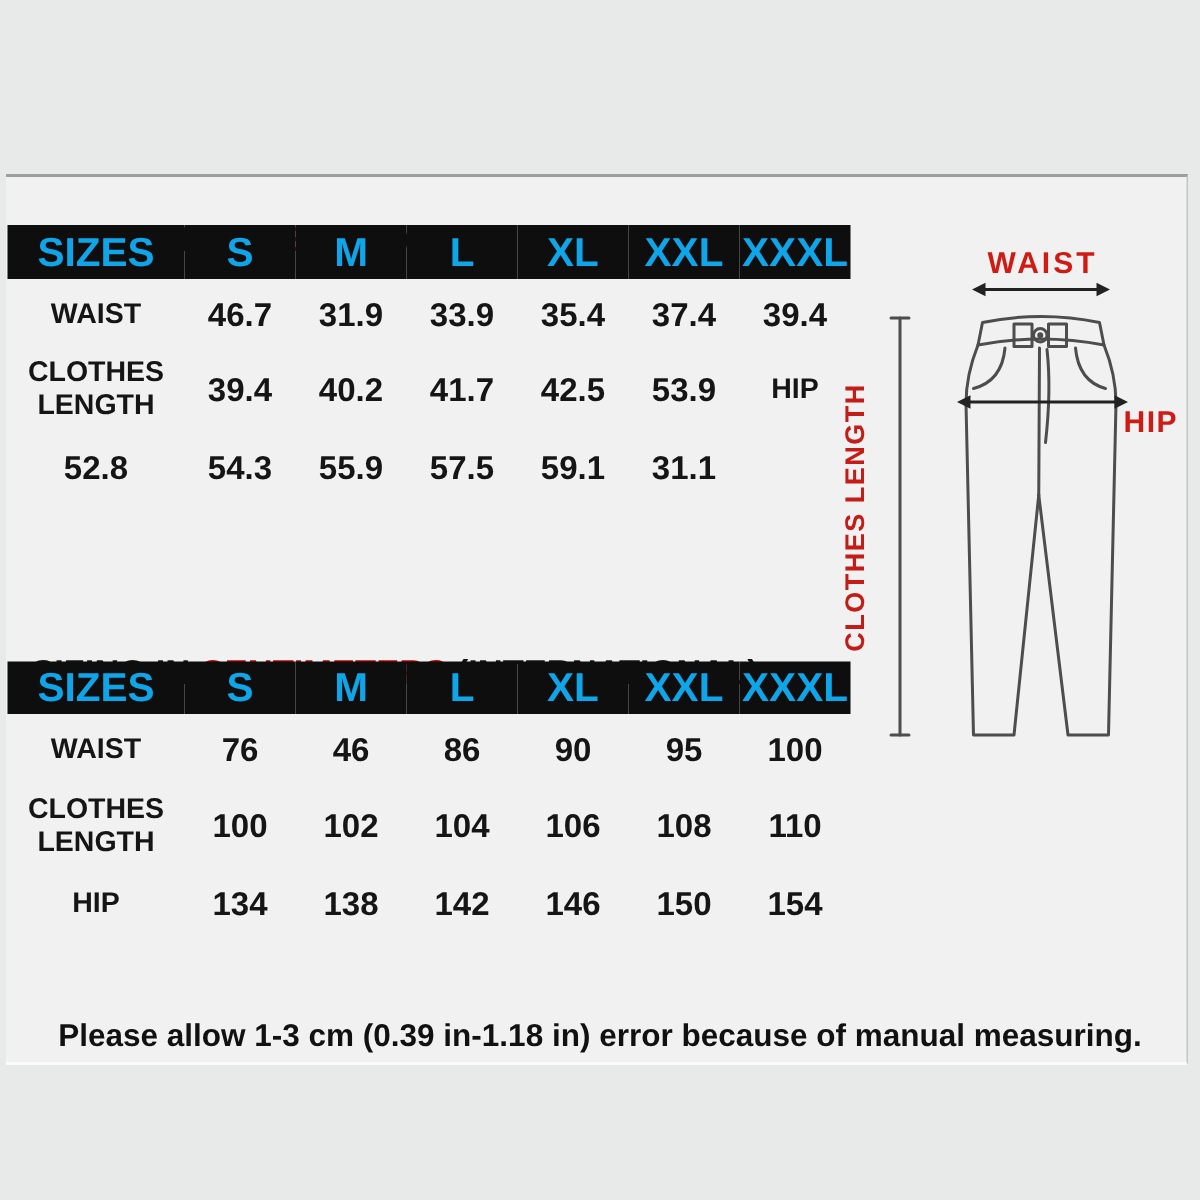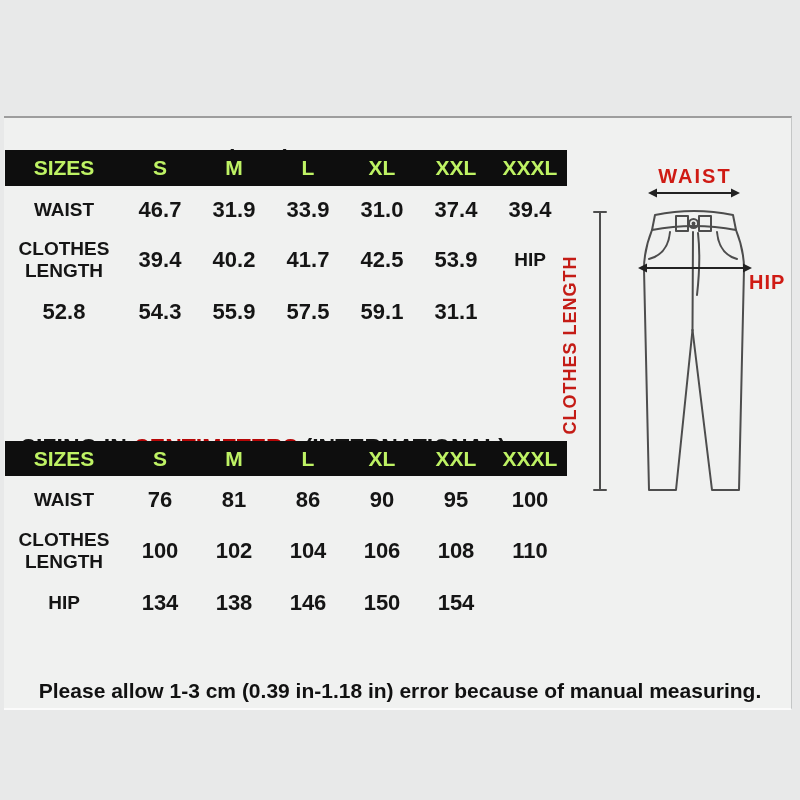--- a/index.html
+++ b/index.html
@@ -21,23 +21,23 @@
     font-size:23px;font-weight:bold;letter-spacing:0px;color:#141414;
     white-space:pre;
   }
   .sec-title .hl{color:#b50606;}
   .sztable{
     position:absolute;left:5px;width:562px;
     display:grid;
     grid-template-columns:118px 74px 74px 74px 74px 74px 74px;
   }
   .sztable .th{
-    background:#0e0e0e;color:#bef264;
+    background:#0e0e0e;color:#0ea5e9;
     display:flex;align-items:center;justify-content:center;
-    font-size:21px;font-weight:bold;height:36px;
+    font-size:27px;font-weight:bold;height:36px;
   }
   .t2 .th{height:35px;}
   .sztable .cell{
     display:flex;align-items:center;justify-content:center;
     font-weight:bold;background:transparent;text-align:center;
   }
   .sztable .rowlabel{font-size:19px;line-height:1.15;}
   .sztable .val{font-size:22px;}
   .note{
     position:absolute;left:0;top:679px;width:100%;text-align:center;
@@ -71,21 +71,21 @@
   <div class="th">M</div>
   <div class="th">L</div>
   <div class="th">XL</div>
   <div class="th">XXL</div>
   <div class="th">XXXL</div>
 
   <div class="cell rowlabel" style="height:48px;">WAIST</div>
   <div class="cell val" style="height:48px;">46.7</div>
   <div class="cell val" style="height:48px;">31.9</div>
   <div class="cell val" style="height:48px;">33.9</div>
-  <div class="cell val" style="height:48px;">31.0</div>
+  <div class="cell val" style="height:48px;">35.4</div>
   <div class="cell val" style="height:48px;">37.4</div>
   <div class="cell val" style="height:48px;">39.4</div>
 
   <div class="cell rowlabel" style="height:52px;">CLOTHES LENGTH</div>
   <div class="cell val" style="height:52px;">39.4</div>
   <div class="cell val" style="height:52px;text-align:center;">40.2</div>
   <div class="cell val" style="height:52px;">41.7</div>
   <div class="cell val" style="height:52px;">42.5</div>
   <div class="cell val" style="height:52px;">53.9</div>
 
@@ -106,37 +106,38 @@
   <div class="th">SIZES</div>
   <div class="th">S</div>
   <div class="th">M</div>
   <div class="th">L</div>
   <div class="th">XL</div>
   <div class="th">XXL</div>
   <div class="th">XXXL</div>
 
   <div class="cell rowlabel" style="height:48px;">WAIST</div>
   <div class="cell val" style="height:48px;">76</div>
-  <div class="cell val" style="height:48px;">81</div>
+  <div class="cell val" style="height:48px;">46</div>
   <div class="cell val" style="height:48px;">86</div>
   <div class="cell val" style="height:48px;">90</div>
   <div class="cell val" style="height:48px;">95</div>
   <div class="cell val" style="height:48px;">100</div>
 
   <div class="cell rowlabel" style="height:54px;">CLOTHES LENGTH</div>
   <div class="cell val" style="height:54px;">100</div>
   <div class="cell val" style="height:54px;">102</div>
   <div class="cell val" style="height:54px;">104</div>
   <div class="cell val" style="height:54px;">106</div>
   <div class="cell val" style="height:54px;">108</div>
   <div class="cell val" style="height:54px;">110</div>
 
   <div class="cell rowlabel" style="height:50px;">HIP</div>
   <div class="cell val" style="height:50px;text-align:center;">134</div>
   <div class="cell val" style="height:50px;">138</div>
+  <div class="cell val" style="height:50px;">142</div>
   <div class="cell val" style="height:50px;">146</div>
   <div class="cell val" style="height:50px;">150</div>
   <div class="cell val" style="height:50px;">154</div>
 </div>
 
 <svg class="diagram-svg" width="255" height="365" viewBox="0 0 255 365">
   <g stroke="#4d4d4d" stroke-width="2" fill="none" stroke-linejoin="round" stroke-linecap="round">
 
     <g>
       <line x1="55" y1="57" x2="55" y2="335"></line>

